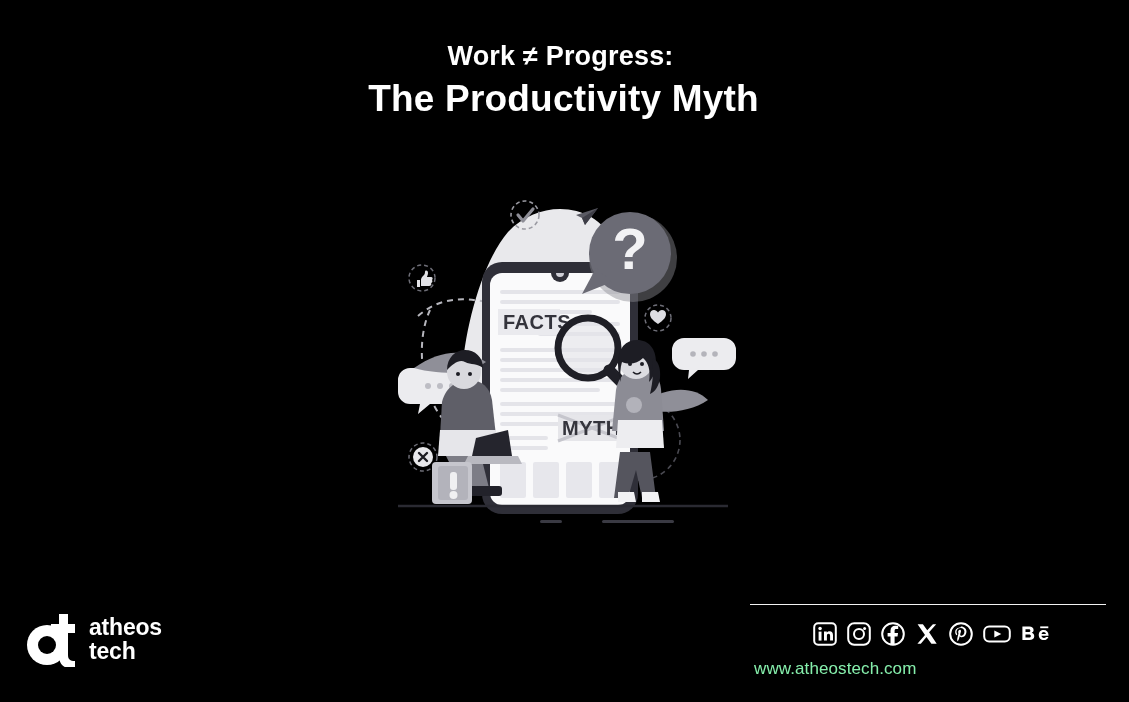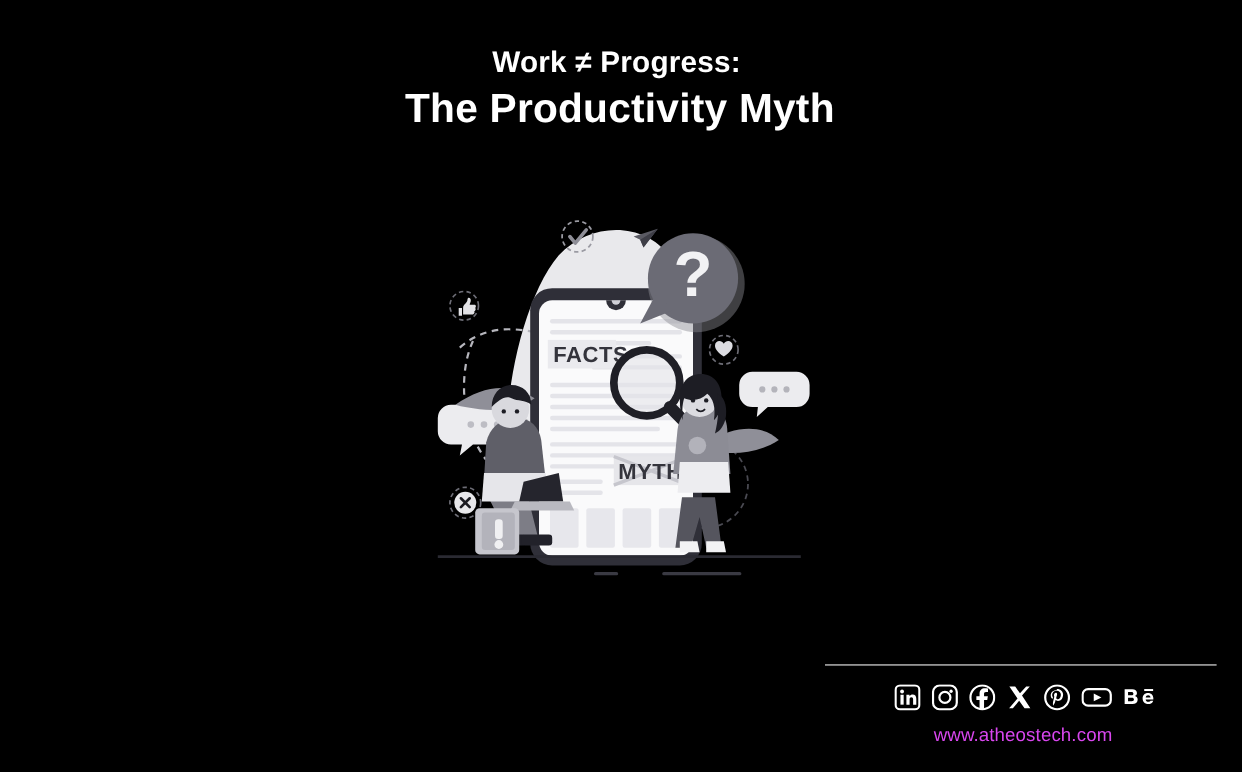--- a/index.html
+++ b/index.html
@@ -81,22 +81,21 @@
     display:flex;
     justify-content:center;
     align-items:center;
     gap:10px;
     margin-top:17px;
     padding-left:8px;
   }
   .social-row svg { display:block; }
   .website {
     margin-top:13px;
-    text-align:center;
-    color:#d946ef;
+    color:#86efac;
     font-size:17px;
     letter-spacing:.1px;
     padding-left:4px;
   }
 </style>
 </head>
 <body>
 
 <div class="slide">
 
@@ -277,20 +276,32 @@
 
         <circle cx="244" cy="215" r="8" fill="#b2b2ba"></circle>
       </g>
 
       <line x1="8" y1="316" x2="338" y2="316" stroke="#2a2a32" stroke-width="2.5"></line>
       <rect x="150" y="330" width="22" height="3" rx="1.5" fill="#3a3a43"></rect>
       <rect x="212" y="330" width="72" height="3" rx="1.5" fill="#3a3a43"></rect>
     </svg>
   </div>
 
+  <div class="logo">
+    <svg class="logo-mark" viewBox="0 0 54 55" xmlns="http://www.w3.org/2000/svg">
+      <circle cx="21" cy="33" r="20" fill="#ffffff"></circle>
+      <path d="M33 2 h9 v10 h7 v9 h-7 v22 c0 4 2 6 7 6 v8 c-12 0 -16 -5 -16 -14 v-22
+               h-8 v-9 h8 z" fill="#ffffff"></path>
+      <circle cx="21" cy="33" r="9" fill="#000000"></circle>
+    </svg>
+    <div class="logo-text">
+      <span>atheos</span>
+      <span class="l2">tech</span>
+    </div>
+  </div>
 
   <div class="footer-right">
     <div class="divider"></div>
 
     <div class="social-row">
 
       <a href="#">
         <svg width="24" height="24" viewBox="0 0 24 24">
           <rect x="1.2" y="1.2" width="21.6" height="21.6" rx="4" fill="none" stroke="#fff" stroke-width="2"></rect>
           <rect x="5.6" y="9.6" width="2.9" height="9" fill="#fff"></rect>

